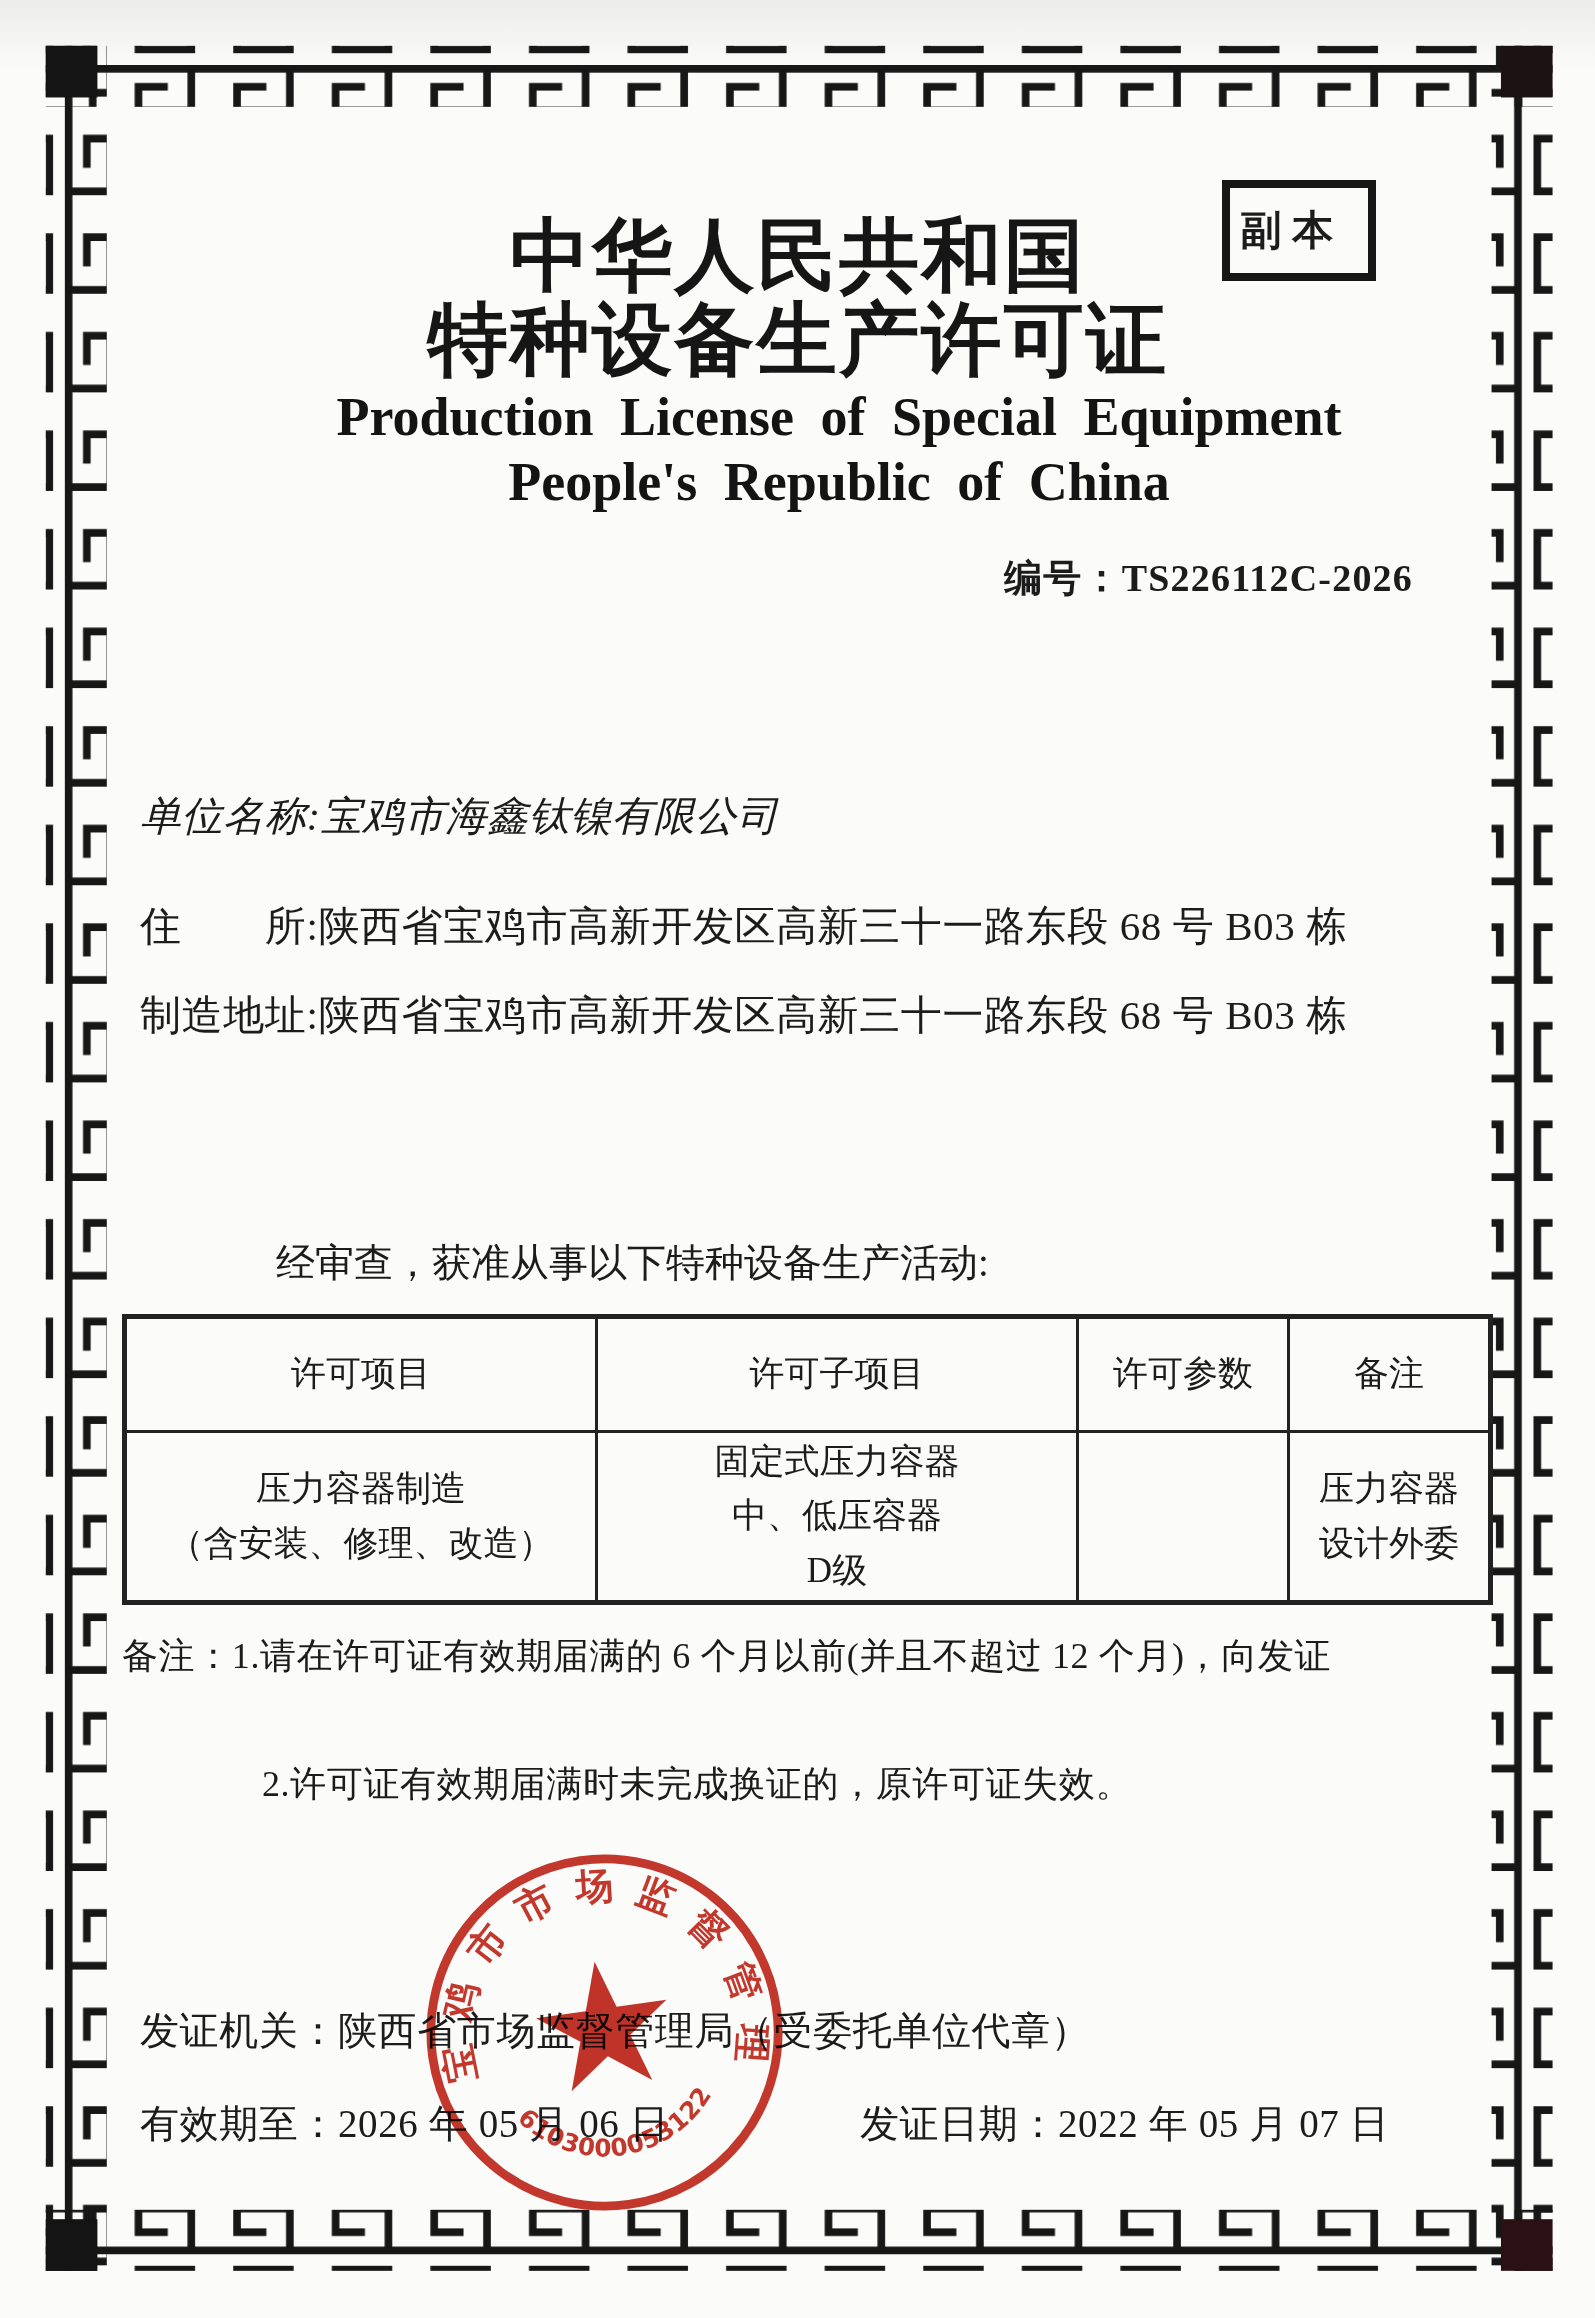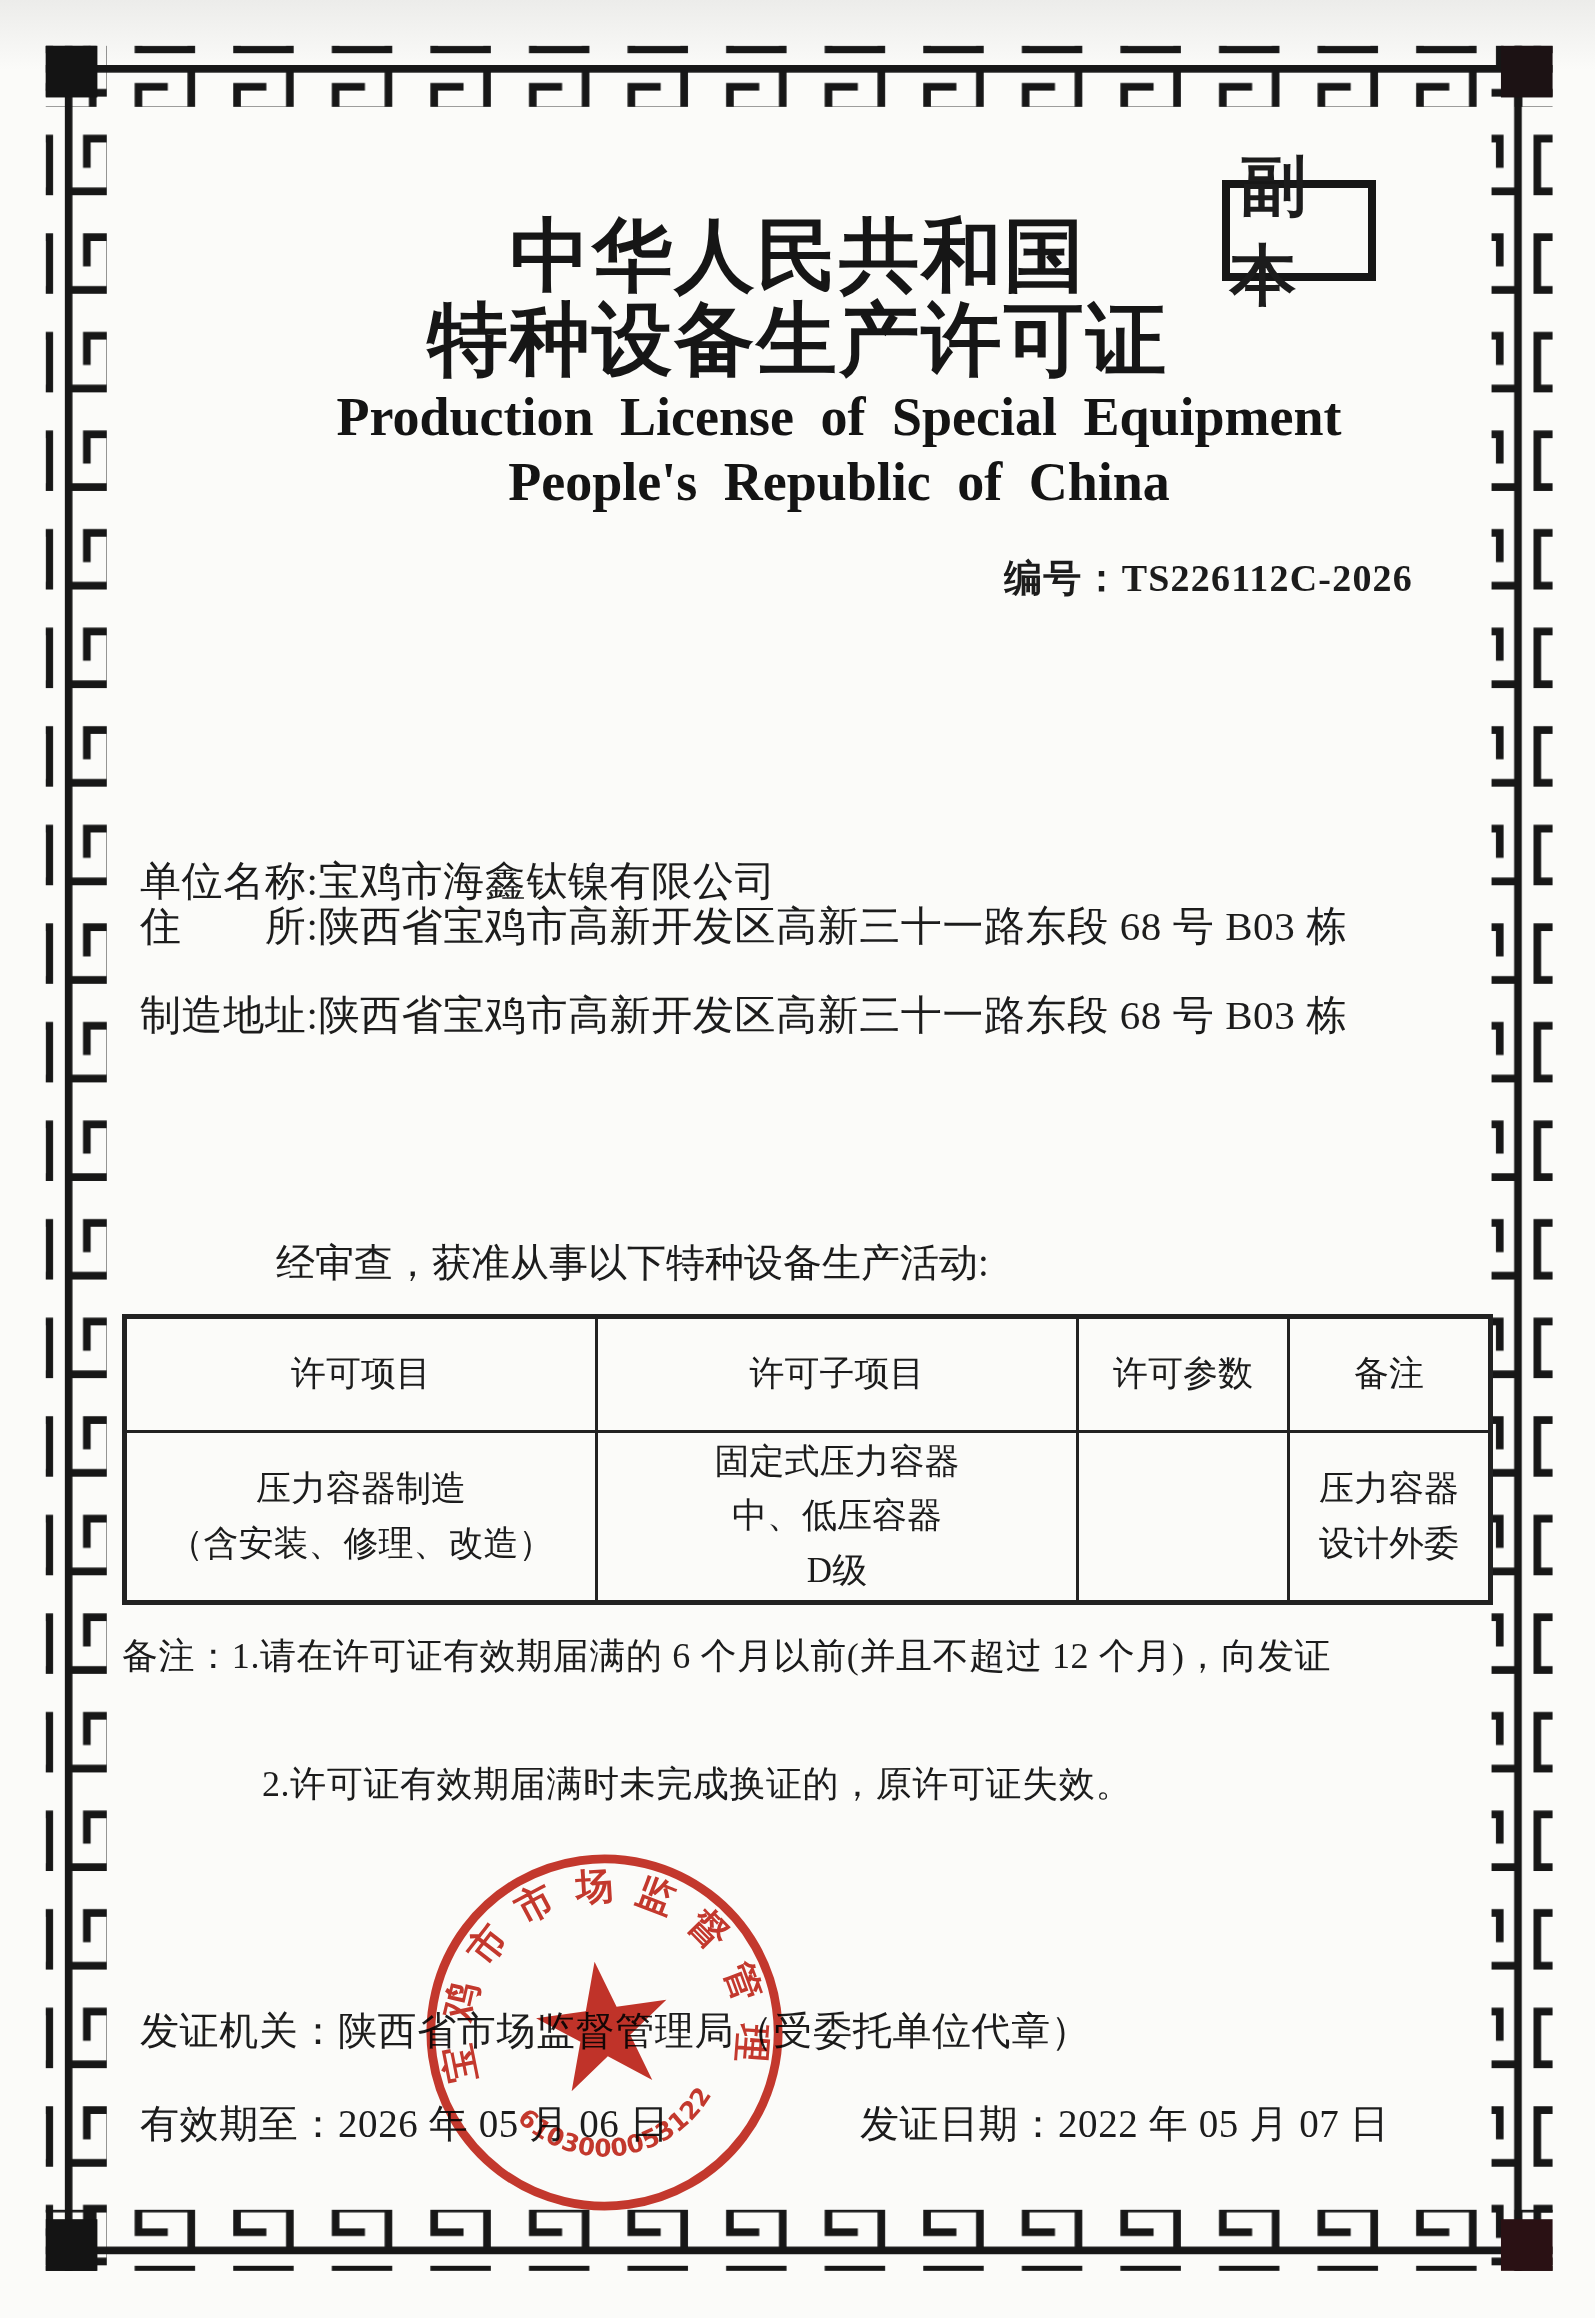--- a/index.html
+++ b/index.html
@@ -24,21 +24,21 @@
   .title-en{
     left:0;width:1596px;text-align:center;
     font-weight:700;font-size:54px;line-height:1.0;word-spacing:13px;
     color:#141414;white-space:nowrap;padding-left:41px;
   }
   .copy-badge{
     left:1222px;top:180px;width:154px;height:101px;
     border:8.2px solid #171717;box-sizing:border-box;
     display:flex;align-items:center;justify-content:flex-start;
     font-family:"DejaVu Sans","Liberation Sans",sans-serif;
-    font-weight:700;font-size:66px;letter-spacing:10.6px;text-indent:10.6px;
+    font-weight:700;font-size:41px;letter-spacing:10.6px;text-indent:10.6px;
   }
   .license-no{
     top:553px;right:183px;
     font-size:38px;font-weight:700;letter-spacing:1.2px;white-space:nowrap;
   }
   .info-line{font-size:41px;white-space:nowrap;letter-spacing:0.6px;}
   .intro-line{font-size:39px;white-space:nowrap;}
   table.license{
     position:absolute;left:122px;top:1314px;width:1367px;
     border-collapse:collapse;table-layout:fixed;
@@ -90,21 +90,21 @@
     <span>副本</span>
   </div>
 
   <div class="abs title-zh" style="top:216px;">中华人民共和国</div>
   <div class="abs title-zh" style="top:300px;">特种设备生产许可证</div>
   <div class="abs title-en" style="top:390px;">Production License of Special Equipment</div>
   <div class="abs title-en" style="top:455px;">People's Republic of China</div>
 
   <div class="abs license-no">编号：TS226112C-2026</div>
 
-  <div class="abs info-line" style="left:140px;top:854px;">单位名称:宝鸡市海鑫钛镍有限公司</div>
+  <div class="abs info-line" style="left:140px;top:789px;font-style:italic;">单位名称:宝鸡市海鑫钛镍有限公司</div>
   <div class="abs info-line" style="left:140px;top:899px;">住　　所:陕西省宝鸡市高新开发区高新三十一路东段 68 号 B03 栋</div>
   <div class="abs info-line" style="left:140px;top:988px;">制造地址:陕西省宝鸡市高新开发区高新三十一路东段 68 号 B03 栋</div>
 
   <div class="abs intro-line" style="left:228px;top:1236px;margin-left:48px;">经审查，获准从事以下特种设备生产活动:</div>
 
   <table class="license">
     <colgroup>
       <col style="width:472px">
         <col style="width:481px">
         <col style="width:211px">

